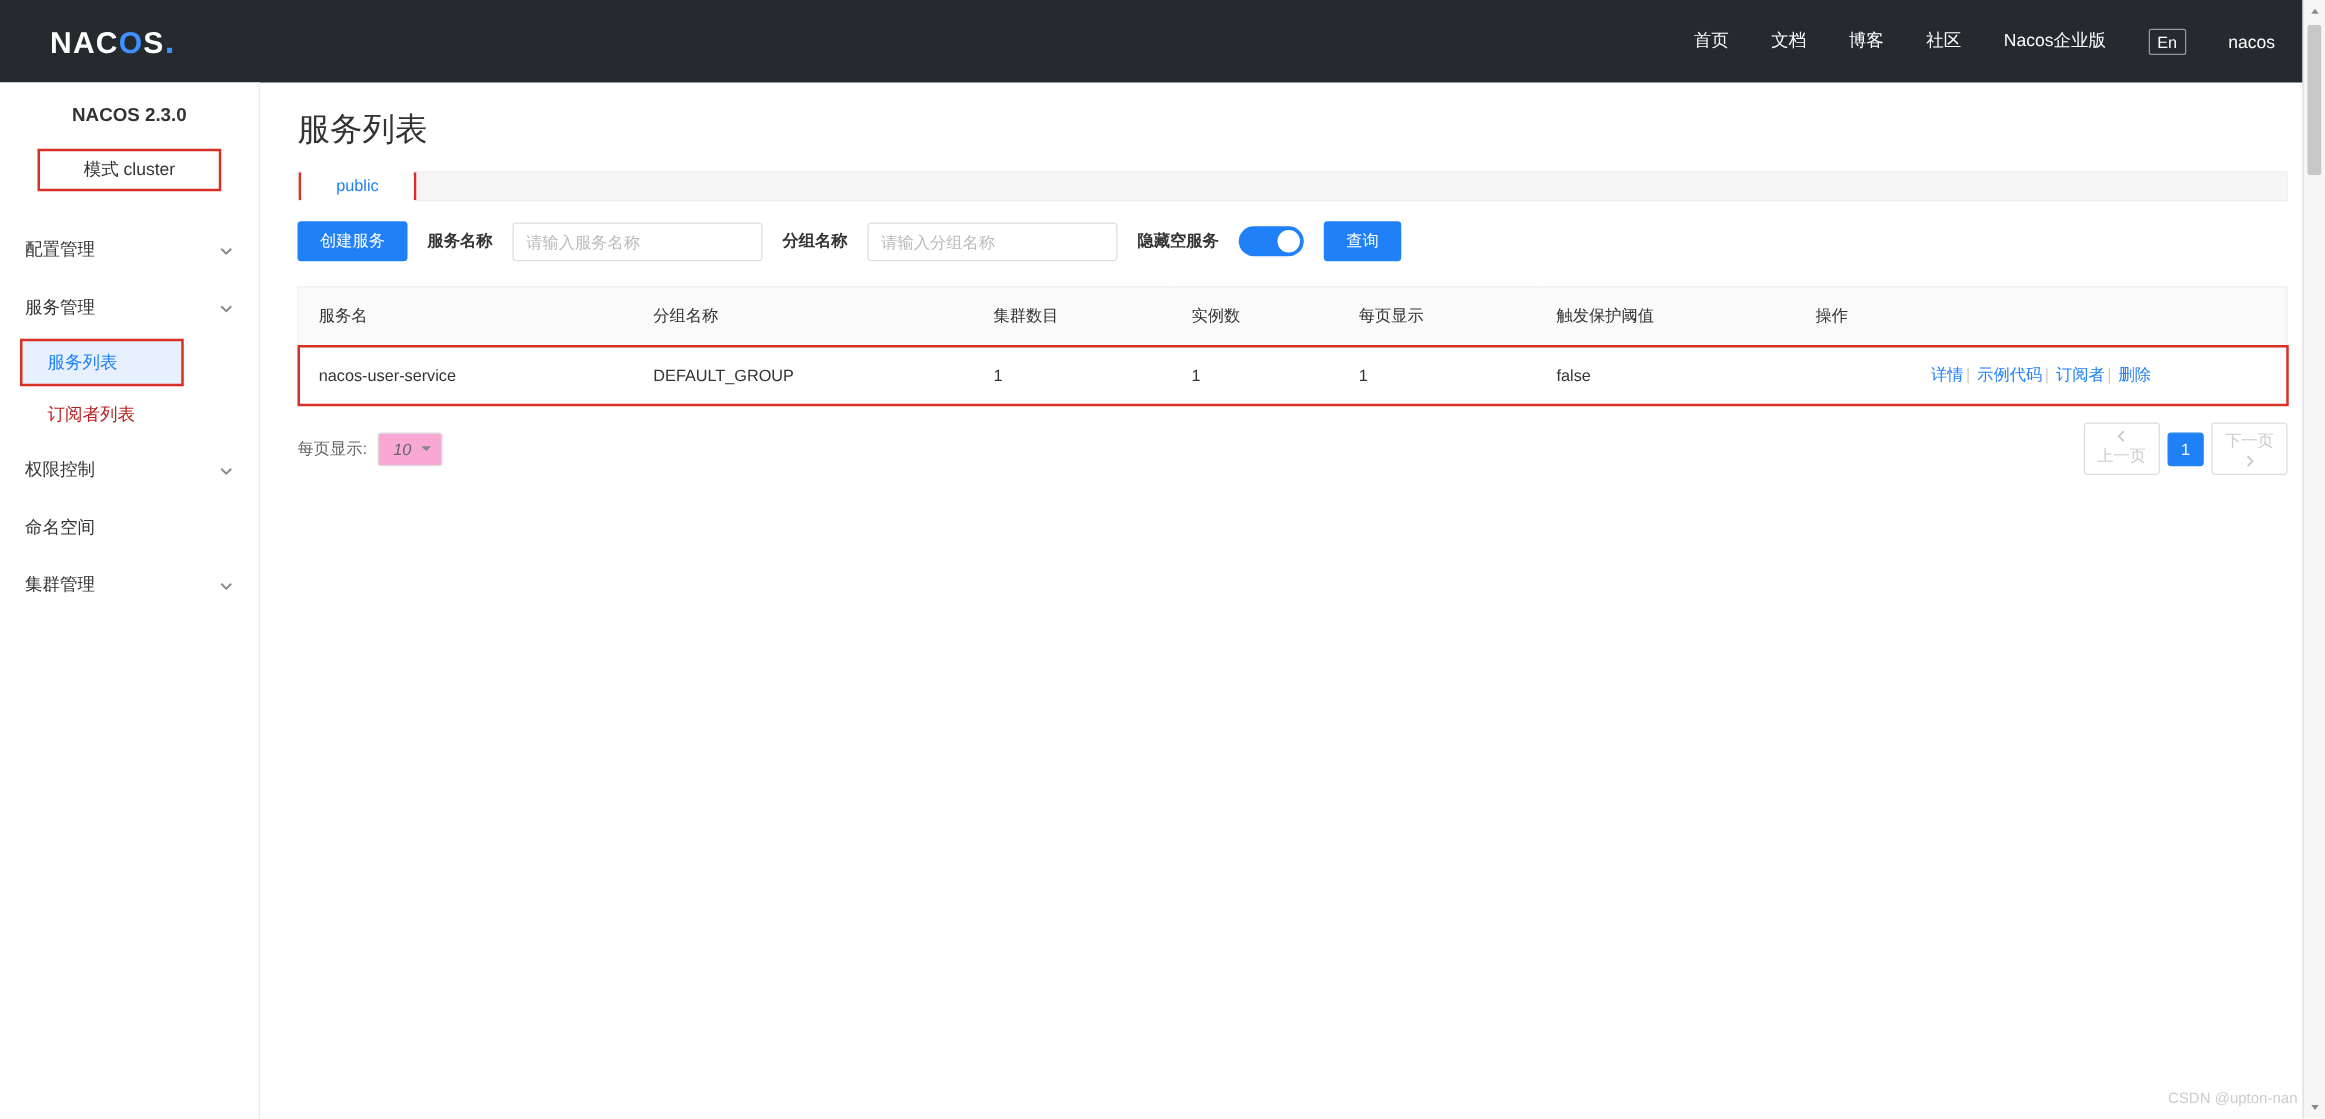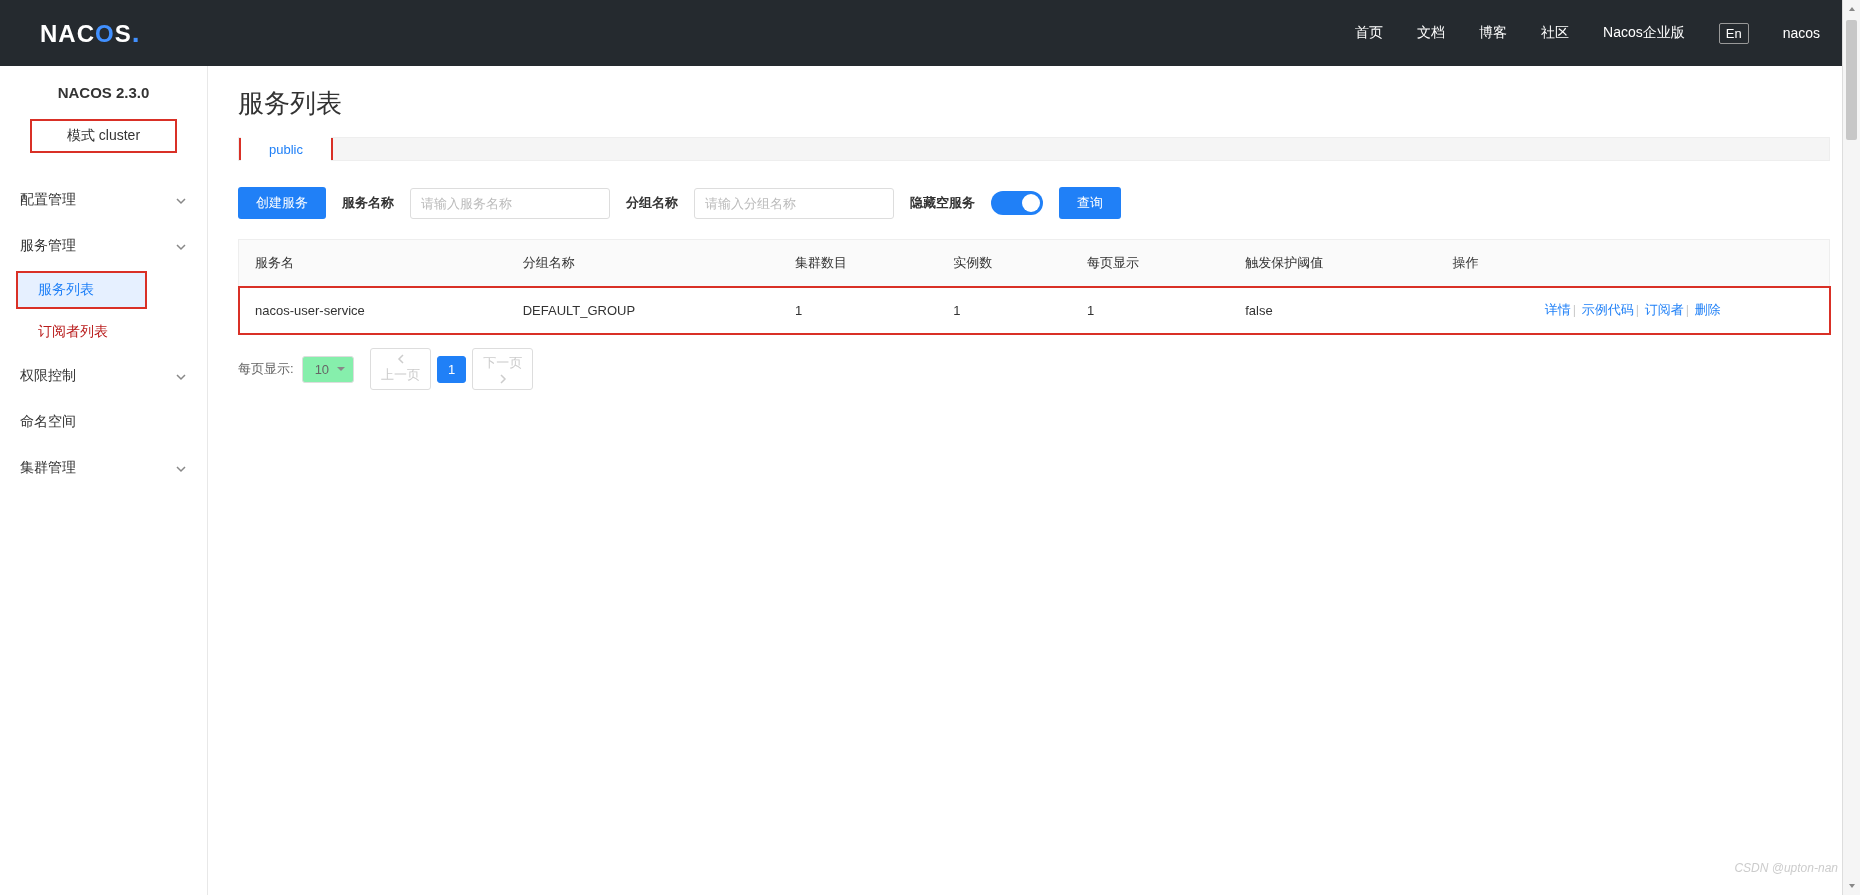--- a/index.html
+++ b/index.html
@@ -22,56 +22,56 @@
     .sidebar-title { text-align: center; padding: 18px 0 14px; font-weight: 700; font-size: 15px; color: #333; }
     .mode-box { border: 2px solid #d93026; margin: 4px 30px 24px; padding: 6px 0; text-align: center; font-size: 14px; color: #333; }
     .menu-item { display: flex; align-items: center; justify-content: space-between; padding: 14px 20px; font-size: 14px; color: #333; cursor: pointer; }
     .chevron { width: 12px; height: 12px; display: inline-block; }
     .chevron svg { width: 100%; height: 100%; }
     .sub-menu-item { padding: 12px 20px 12px 38px; font-size: 14px; color: #b91c1c; cursor: pointer; }
     .sub-menu-item.active { background: #e6f0ff; color: #2080f7; border: 2px solid #d93026; margin: 2px 60px 2px 16px; padding: 8px 20px 8px 20px; }
     
     .main { flex: 1; padding: 20px 30px; overflow-y: auto; }
     .page-title { font-size: 26px; color: #333; margin-bottom: 16px; font-weight: 500; }
-    .tabs { background: #f5f5f5; border: 1px solid #eee; margin-bottom: 26px; display: flex; }
+    .tabs { background: #f5f5f5; border: 1px solid #eee; margin-bottom: 16px; display: flex; }
     .tab { padding: 8px 28px; font-size: 13px; color: #2080f7; background: #fff; border-right: 1px solid #eee; cursor: pointer; border-top:1px solid transparent; margin-top:-1px; border-top:1px solid #eee; }
     
     .toolbar { display: flex; align-items: center; gap: 16px; margin-bottom: 20px; }
     .btn { border: none; padding: 7px 18px; font-size: 13px; border-radius: 3px; cursor: pointer; }
     .btn-primary { background: #2080f7; color: #fff; }
     .label { font-size: 13px; color: #333; font-weight: 600; }
     .input { border: 1px solid #ddd; padding: 7px 10px; font-size: 13px; border-radius: 3px; width: 200px; }
     .input::placeholder { color: #bbb; }
     .switch { width: 52px; height: 24px; background: #2080f7; border-radius: 12px; position: relative; cursor: pointer; }
     .switch::after { content: ''; position: absolute; right: 3px; top: 3px; width: 18px; height: 18px; background: #fff; border-radius: 50%; }
     
     .table { width: 100%; border-collapse: collapse; border: 1px solid #eee; }
     .table th { background: #fafafa; padding: 14px 16px; text-align: left; font-size: 13px; color: #333; font-weight: 500; border-bottom: 1px solid #eee; }
     .table td { padding: 14px 16px; font-size: 13px; color: #333; border-bottom: 1px solid #eee; }
     .table-row-hl { outline: 2px solid #d93026; outline-offset: -1px; }
     .actions { text-align: center; }
     .actions a { color: #2080f7; text-decoration: none; cursor: pointer; }
     .sep { color: #ccc; margin: 0 2px; }
     
-    .pagination { display: flex; justify-content: flex-start; align-items: center; gap: 16px; margin-top: 14px; font-size: 13px; color: #666; }
+    .pagination { display: flex; justify-content: space-between; align-items: center; gap: 16px; margin-top: 14px; font-size: 13px; color: #666; }
     .page-size { display: flex; align-items: center; gap: 8px; }
-    .select { border: 1px solid #ddd; padding: 5px 24px 5px 12px; border-radius: 3px; position: relative; cursor: pointer; background: #86efac; }
+    .select { border: 1px solid #ddd; padding: 5px 24px 5px 12px; border-radius: 3px; position: relative; cursor: pointer; background: #f9a8d4; font-style: italic; }
     .select::after { content: ''; position: absolute; right: 8px; top: 50%; transform: translateY(-50%); border: 4px solid transparent; border-top-color: #888; margin-top: 2px; }
     .page-btns { display: flex; align-items: center; gap: 6px; }
     .pbtn { border: 1px solid #ddd; padding: 5px 10px; border-radius: 3px; color: #ccc; cursor: pointer; display: flex; align-items: center; gap: 2px; background: #fff; flex-direction: column; }
     .pbtn.active { background: #2080f7; color: #fff; border-color: #2080f7; }
     .pbtn svg { width: 8px; height: 10px; }
     
     .scrollbar { position: absolute; right: 0; top: 0; width: 18px; height: 100%; background: #f5f5f5; border-left: 1px solid #ddd; display: flex; flex-direction: column; }
     .scroll-arrow { height: 18px; display: flex; align-items: center; justify-content: center; cursor: pointer; }
     .scroll-arrow svg { width: 8px; height: 8px; }
     .scroll-track { flex: 1; position: relative; }
     .scroll-thumb { position: absolute; left: 3px; right: 3px; top: 2px; height: 120px; background: #c7c7c7; border-radius: 2px; }
     
-    .watermark { position: absolute; right: 22px; bottom: 20px; font-size: 12px; color: #ccc; font-style: italic; }
+    .watermark { position: absolute; right: 22px; bottom: 10px; font-size: 12px; color: #ccc; }
     .tab-wrap { border:2px solid #d93026; display:inline-block; }
     .tab-wrap .tab { border:none; }
   </style>
 </head>
 <body>
 
 <div class="header">
   <div class="logo">
     <span class="logo-text"><span class="n1">N</span><span class="ac">AC</span><span class="o">O</span><span class="s">S</span></span>
       <span class="logo-dot">.</span>

